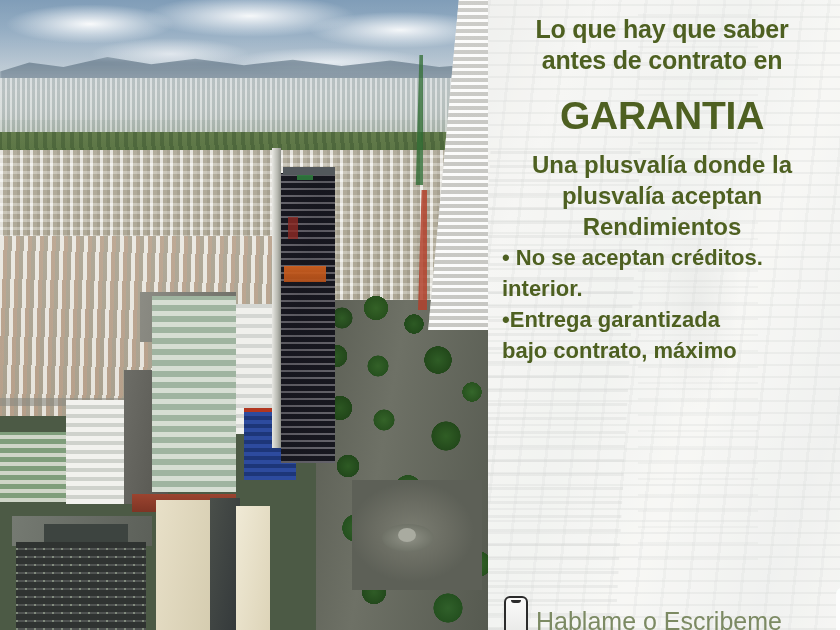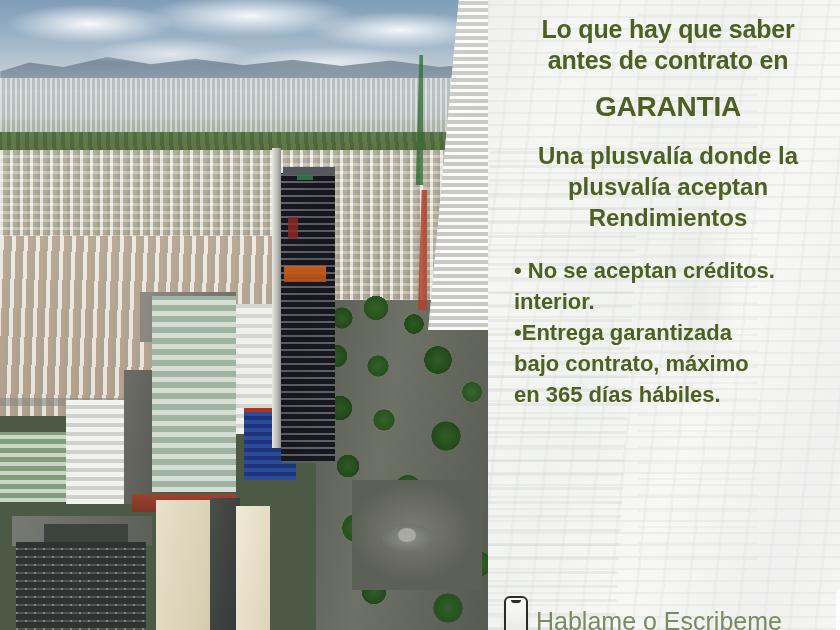--- a/index.html
+++ b/index.html
@@ -190,43 +190,42 @@
     position:absolute; left:150px; top:0px; width:120px; height:560px;
     background:
       radial-gradient(ellipse 60px 160px at 60px 300px, rgba(170,175,173,.22), rgba(255,255,255,0) 70%),
       repeating-linear-gradient(0deg, rgba(182,186,184,.20) 0 2px, rgba(255,255,255,0) 2px 16px);
   }
   .panel-veil { position:absolute; inset:0; background:rgba(250,250,248,.42); }
 
   .panel-content {
     position:relative; z-index:3;
     width:100%; height:100%;
-    padding:14px 12px 0 20px;
+    padding:14px 12px 0 8px;
   }
 
   .head-line {
     text-align:center;
     font-weight:bold;
     color:#4e6021;
     letter-spacing:-.2px;
   }
   .h1 { font-size:25px; line-height:31px; }
-  .h2 { font-size:28px; line-height:39px; margin-top:11px; }
+  .h2 { font-size:39px; line-height:39px; margin-top:20px; }
 
   .subhead {
     margin-top:14px;
     text-align:center;
     font-weight:bold;
     color:#4e6021;
     font-size:24px;
     line-height:31px;
   }
 
   .bullets {
-    margin-top:22px;
     padding-left:6px;
     color:#4e6021;
     font-weight:bold;
     font-size:22px;
     line-height:31px;
     text-align:left;
   }
   .bullets .bl { display:block; }
 
   .contact {
@@ -336,21 +335,20 @@
         <div>Una plusvalía donde la</div>
         <div>plusvalía aceptan</div>
         <div>Rendimientos</div>
       </div>
 
       <div class="bullets">
         <span class="bl">• No se aceptan créditos.</span>
         <span class="bl">interior.</span>
         <span class="bl">•Entrega garantizada</span>
         <span class="bl">bajo contrato, máximo</span>
-        <span class="bl">en 365 días hábiles.</span>
       </div>
 
     </div>
 
     <div class="contact">
       <div class="phone-icon"></div>
       <div class="contact-text">Hablame o Escribeme</div>
       <div class="wa-badge">
         <div class="wa-circle">
           <svg class="wa-handset" viewBox="0 0 24 24">

